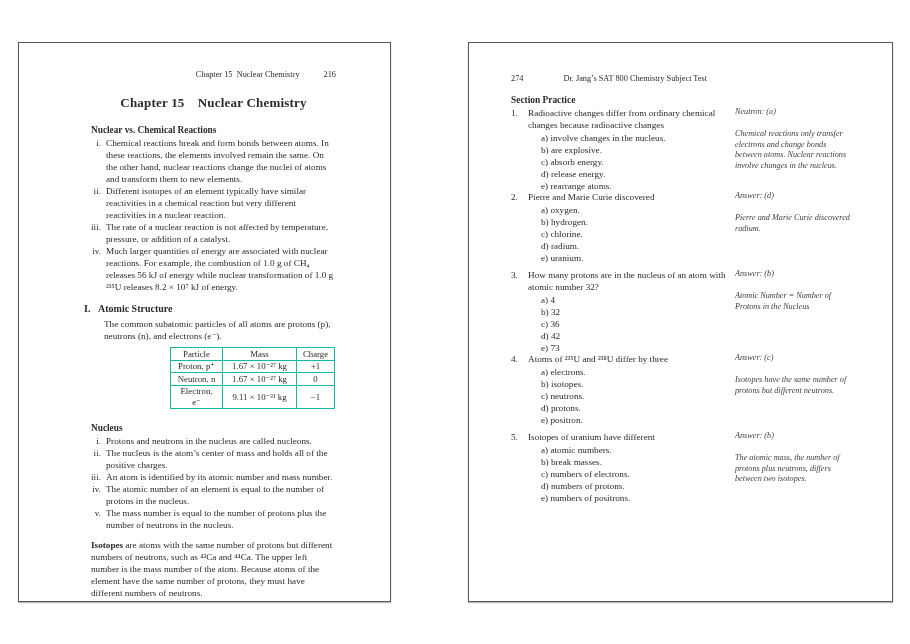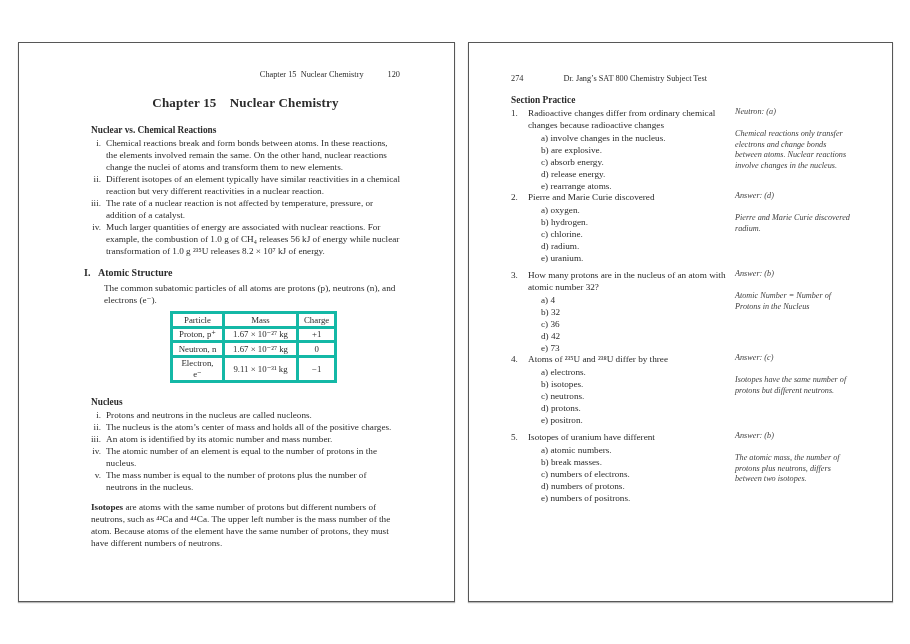--- a/index.html
+++ b/index.html
@@ -7,57 +7,57 @@
   body {
     position:relative; background:#ffffff;
     font-family:"Liberation Serif","DejaVu Serif",serif;
     color:#2b2b2b; -webkit-font-smoothing:antialiased;
   }
   .page {
     position:absolute; top:42px; height:560px; background:#fff;
     border:1.5px solid #575757; box-shadow:0 1px 1px rgba(0,0,0,.28);
     overflow:hidden; font-size:9.2px; line-height:12px;
   }
-  .page-left  { left:18px;  width:437px; padding:26px 54px 0 72px; }
+  .page-left  { left:18px;  width:373px; padding:26px 54px 0 72px; }
   .page-right { left:468px; width:425px; padding:30px 18px 0 42px; }
 
   
   .runhead { display:flex; justify-content:flex-end; gap:24px; font-size:8.3px; }
   .chapter-title { text-align:center; font-size:13px; font-weight:bold; margin-top:16px; letter-spacing:.2px; }
   .h-bold { font-weight:bold; margin-top:15px; font-size:9.3px; }
   .rlist { margin-top:1px; }
   .li { display:flex; }
   .li .n { width:15px; flex:none; text-align:right; padding-right:5px; }
   .li .t { flex:1; }
   .sec-head { display:flex; margin-top:10px; margin-left:-7px; font-weight:bold; font-size:10px; }
   .sec-head .sn { width:14px; flex:none; }
   .intro { margin:3px 0 0 13px; }
   table.ptable { border-collapse:collapse; margin:5px 0 0 79px; font-size:8.8px; line-height:10.6px; }
-  table.ptable td, table.ptable th { border:3px solid #14b8a6; font-weight:normal; text-align:center; padding:0.5px 5px; }
+  table.ptable td, table.ptable th { border:1px solid #14b8a6; font-weight:normal; text-align:center; padding:0.5px 5px; }
   .iso-para { margin-top:8px; }
 
   
   .runhead-r { display:flex; gap:40px; font-size:8.3px; }
   .section-practice { font-weight:bold; margin-top:9px; font-size:9.4px; }
   .qrow { position:absolute; left:42px; right:14px; display:flex; }
   .q { width:222px; flex:none; display:flex; }
   .qn { width:17px; flex:none; }
   .qbody { flex:1; }
   .opts { margin-top:1px; }
   .opts div { padding-left:13px; }
   .ans { width:118px; margin-left:2px; font-style:italic; font-size:8.2px; line-height:10.8px; color:#3e3e3e; }
   .ans .alabel { margin-bottom:11px; }
 </style>
 </head>
 <body>
 
 <div class="page page-left">
   <div class="runhead">
     <span>Chapter 15 Nuclear Chemistry</span>
-    <span>120</span>
+    <span>216</span>
   </div>
 
   <div class="chapter-title">Chapter 15 Nuclear Chemistry</div>
 
   <div class="h-bold">Nuclear vs. Chemical Reactions</div>
   <div class="rlist">
     <div class="li">
         <span class="n">i.</span>
         <span class="t">Chemical reactions break and form bonds between atoms. In these reactions, the elements involved remain the same. On the other hand, nuclear reactions change the nuclei of atoms and transform them to new elements.</span>
       </div>

